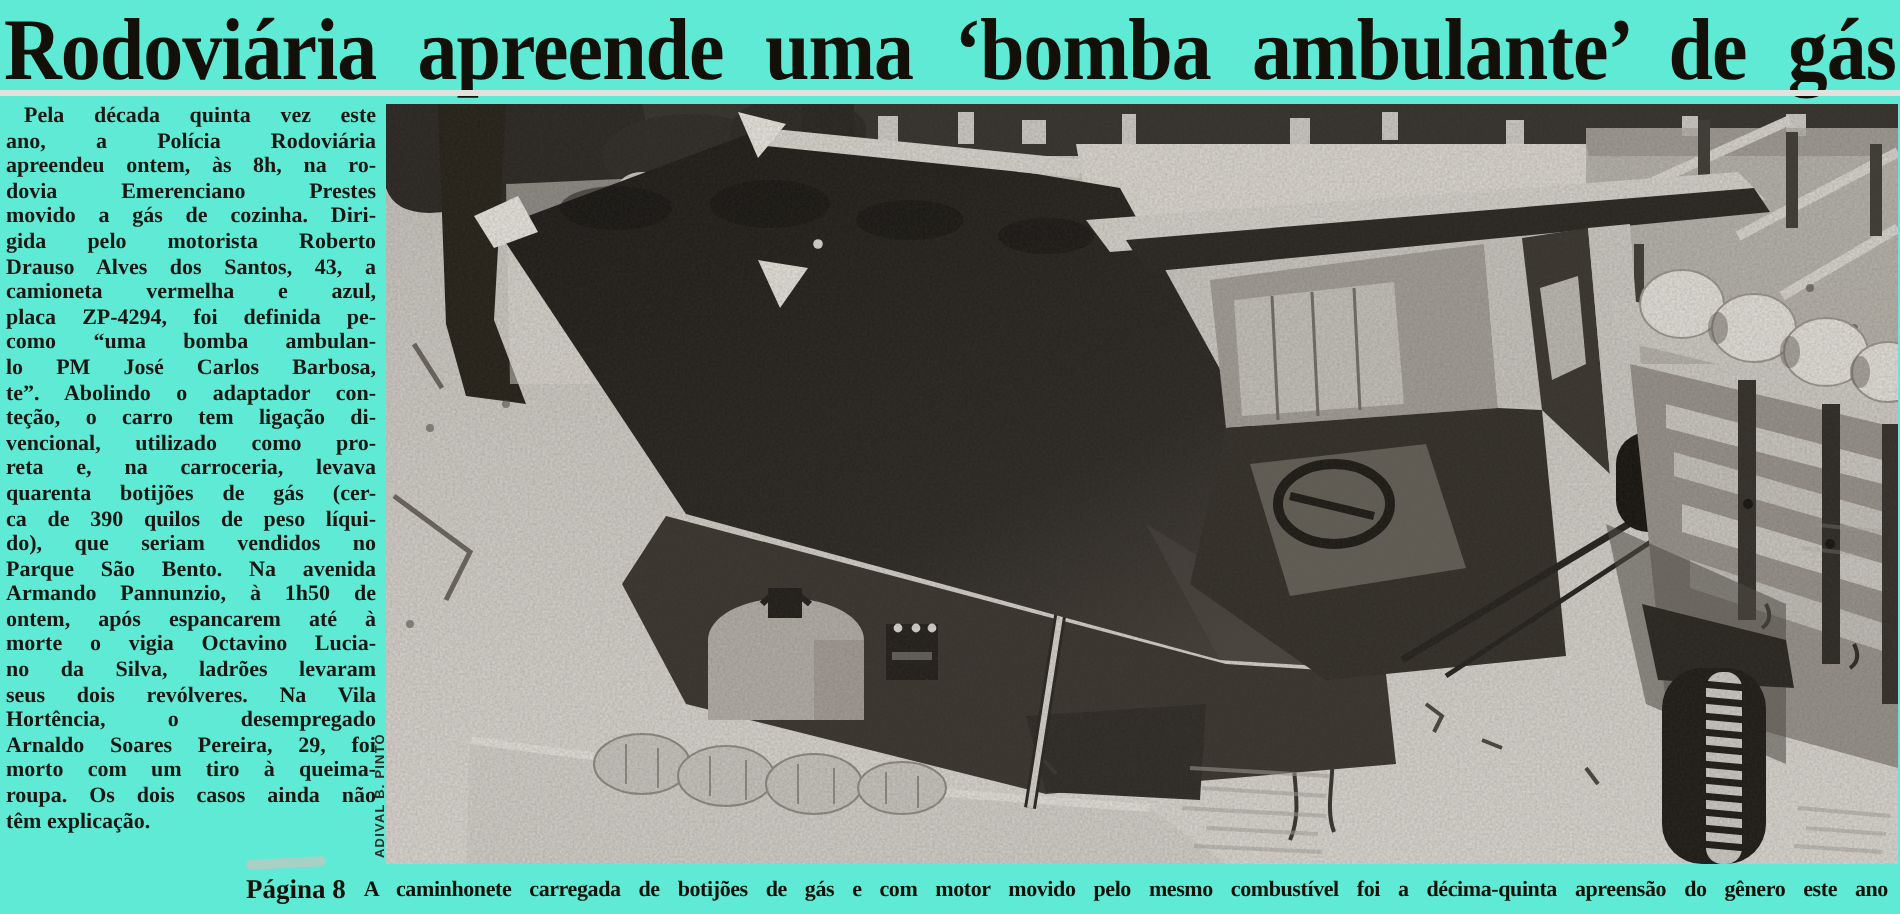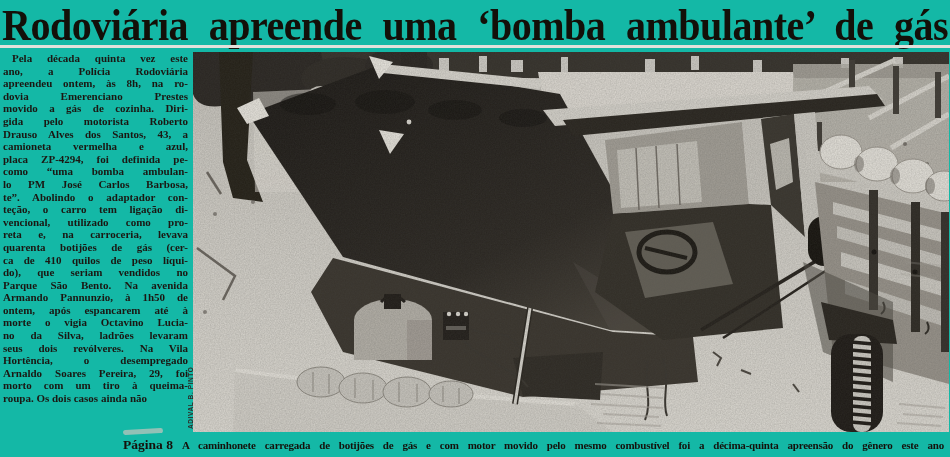--- a/index.html
+++ b/index.html
@@ -1,17 +1,17 @@
 <!DOCTYPE html>
 <html><head>
 <meta charset="utf-8">
 <style>
   html,body{margin:0;padding:0;}
   body{background:#dedcd6;font-family:"Liberation Serif",serif;}
-  .page{position:relative;width:950px;height:457px;background:#14b8a6;overflow:hidden;
+  .page{position:relative;width:950px;height:457px;background:#5eead4;overflow:hidden;
         box-shadow:0 0 4px rgba(0,0,0,.3);}
   
   .headline{position:absolute;left:2px;right:2px;top:1px;height:48px;
     font-weight:bold;font-size:40px;line-height:44px;letter-spacing:-.5px;color:#131009;
     text-align:justify;text-align-last:justify;white-space:nowrap;
     transform:scale(1,1.1);transform-origin:top left;}
   .scan-streak{position:absolute;left:0;top:45px;width:950px;height:3px;background:#e3e1db;}
   .scan-smudge{position:absolute;left:123px;top:429px;width:40px;height:5px;background:#c7c4be;
     border-radius:3px;transform:rotate(-3deg);opacity:.7;}
   
@@ -53,32 +53,33 @@
       <div class="article-line">Drauso Alves dos Santos, 43, a</div>
       <div class="article-line">camioneta vermelha e azul,</div>
       <div class="article-line">placa ZP-4294, foi definida pe-</div>
       <div class="article-line">como “uma bomba ambulan-</div>
       <div class="article-line">lo PM José Carlos Barbosa,</div>
       <div class="article-line">te”. Abolindo o adaptador con-</div>
       <div class="article-line">teção, o carro tem ligação di-</div>
       <div class="article-line">vencional, utilizado como pro-</div>
       <div class="article-line">reta e, na carroceria, levava</div>
       <div class="article-line">quarenta botijões de gás (cer-</div>
-      <div class="article-line">ca de 410 quilos de peso líqui-</div>
+      <div class="article-line">ca de 390 quilos de peso líqui-</div>
       <div class="article-line">do), que seriam vendidos no</div>
       <div class="article-line">Parque São Bento. Na avenida</div>
       <div class="article-line">Armando Pannunzio, à 1h50 de</div>
       <div class="article-line">ontem, após espancarem até à</div>
       <div class="article-line">morte o vigia Octavino Lucia-</div>
       <div class="article-line">no da Silva, ladrões levaram</div>
       <div class="article-line">seus dois revólveres. Na Vila</div>
       <div class="article-line">Hortência, o desempregado</div>
       <div class="article-line">Arnaldo Soares Pereira, 29, foi</div>
       <div class="article-line">morto com um tiro à queima-</div>
       <div class="article-line">roupa. Os dois casos ainda não</div>
+      <div class="article-line">têm explicação.</div>
     </div>
 
   <div class="photo">
     <svg viewBox="0 0 756 380" width="756" height="380" xmlns="http://www.w3.org/2000/svg">
       <defs>
         <linearGradient id="bg" x1="0" y1="0" x2="0" y2="1">
           <stop offset="0" stop-color="#c6c3bc"></stop>
             <stop offset="0.55" stop-color="#d3d0c9"></stop>
             <stop offset="1" stop-color="#dcd9d2"></stop>
         </linearGradient>

